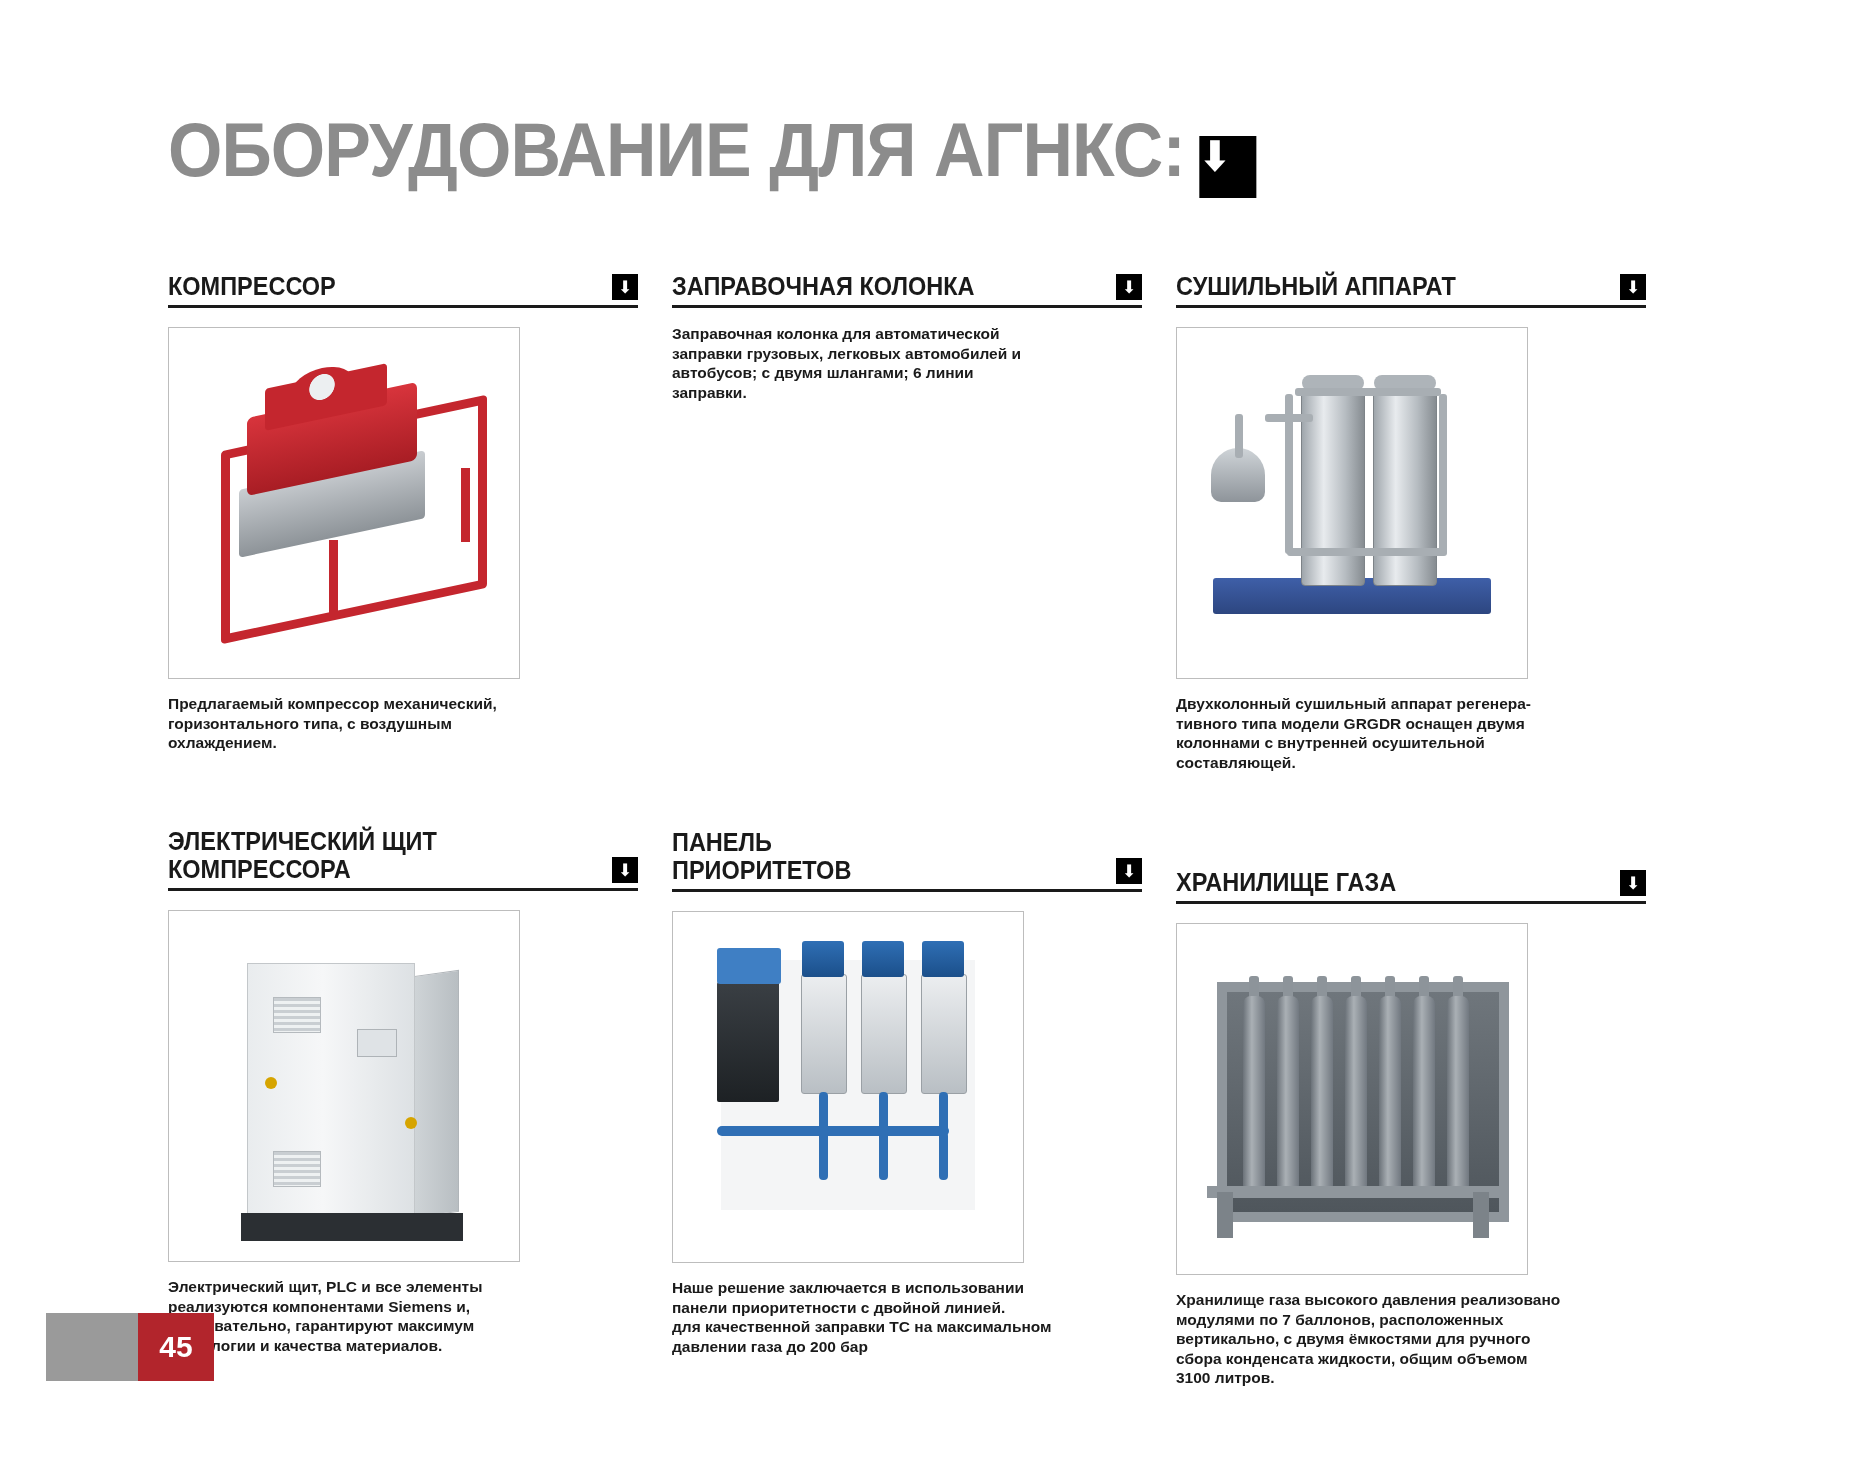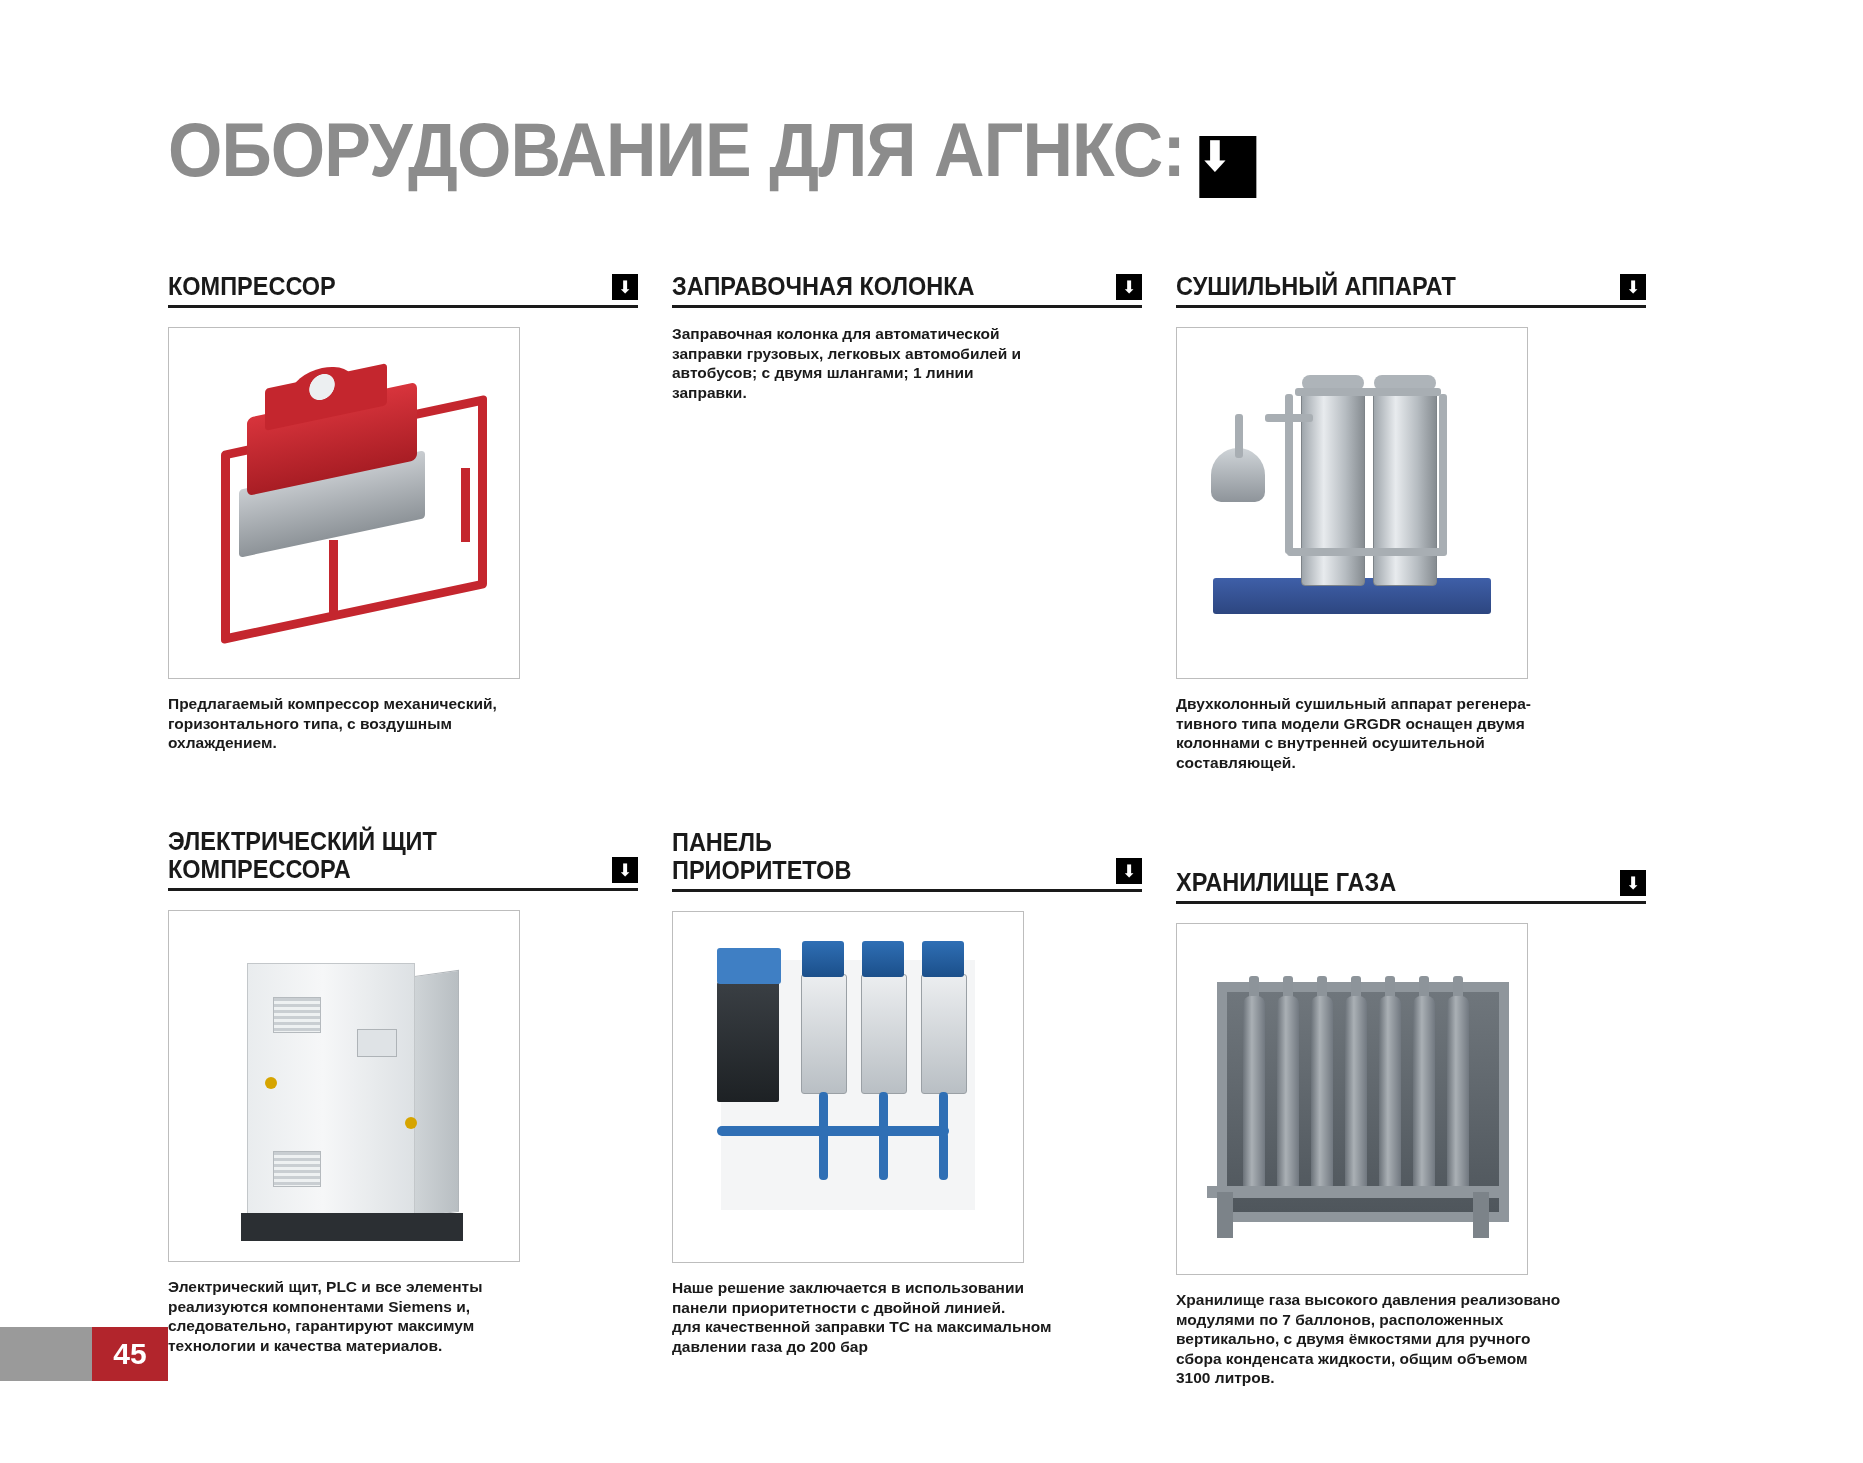--- a/index.html
+++ b/index.html
@@ -117,22 +117,23 @@
     font-family: "Liberation Sans", sans-serif;
     font-weight: 600;
   }
 
   
   .page-badge {
     position: absolute;
     left: 0;
     bottom: 82px;
     width: 168px;
-    height: 54px;
+    height: 68px;
     display: flex;
+    padding-left: 46px;
   }
   .page-badge .grey {
     width: 92px;
     height: 100%;
     background: #9a9a9a;
   }
   .page-badge .red {
     width: 76px;
     height: 100%;
     background: #b2252c;
@@ -383,21 +384,21 @@
       <div class="item-head">
         <div class="head-row">
           <div class="head-text">ЗАПРАВОЧНАЯ КОЛОНКА</div>
           <span class="arrow-box small">
               <span>⬇</span>
             </span>
         </div>
       </div>
       <div class="caption">Заправочная колонка для автоматической
 заправки грузовых, легковых автомобилей и
-автобусов; с двумя шлангами; 1 линии
+автобусов; с двумя шлангами; 6 линии
 заправки.</div>
     </div>
 
     <div class="item" style="left:1176px; top:272px;">
       <div class="item-head">
         <div class="head-row">
           <div class="head-text">СУШИЛЬНЫЙ АППАРАТ</div>
           <span class="arrow-box small">
               <span>⬇</span>
             </span>

